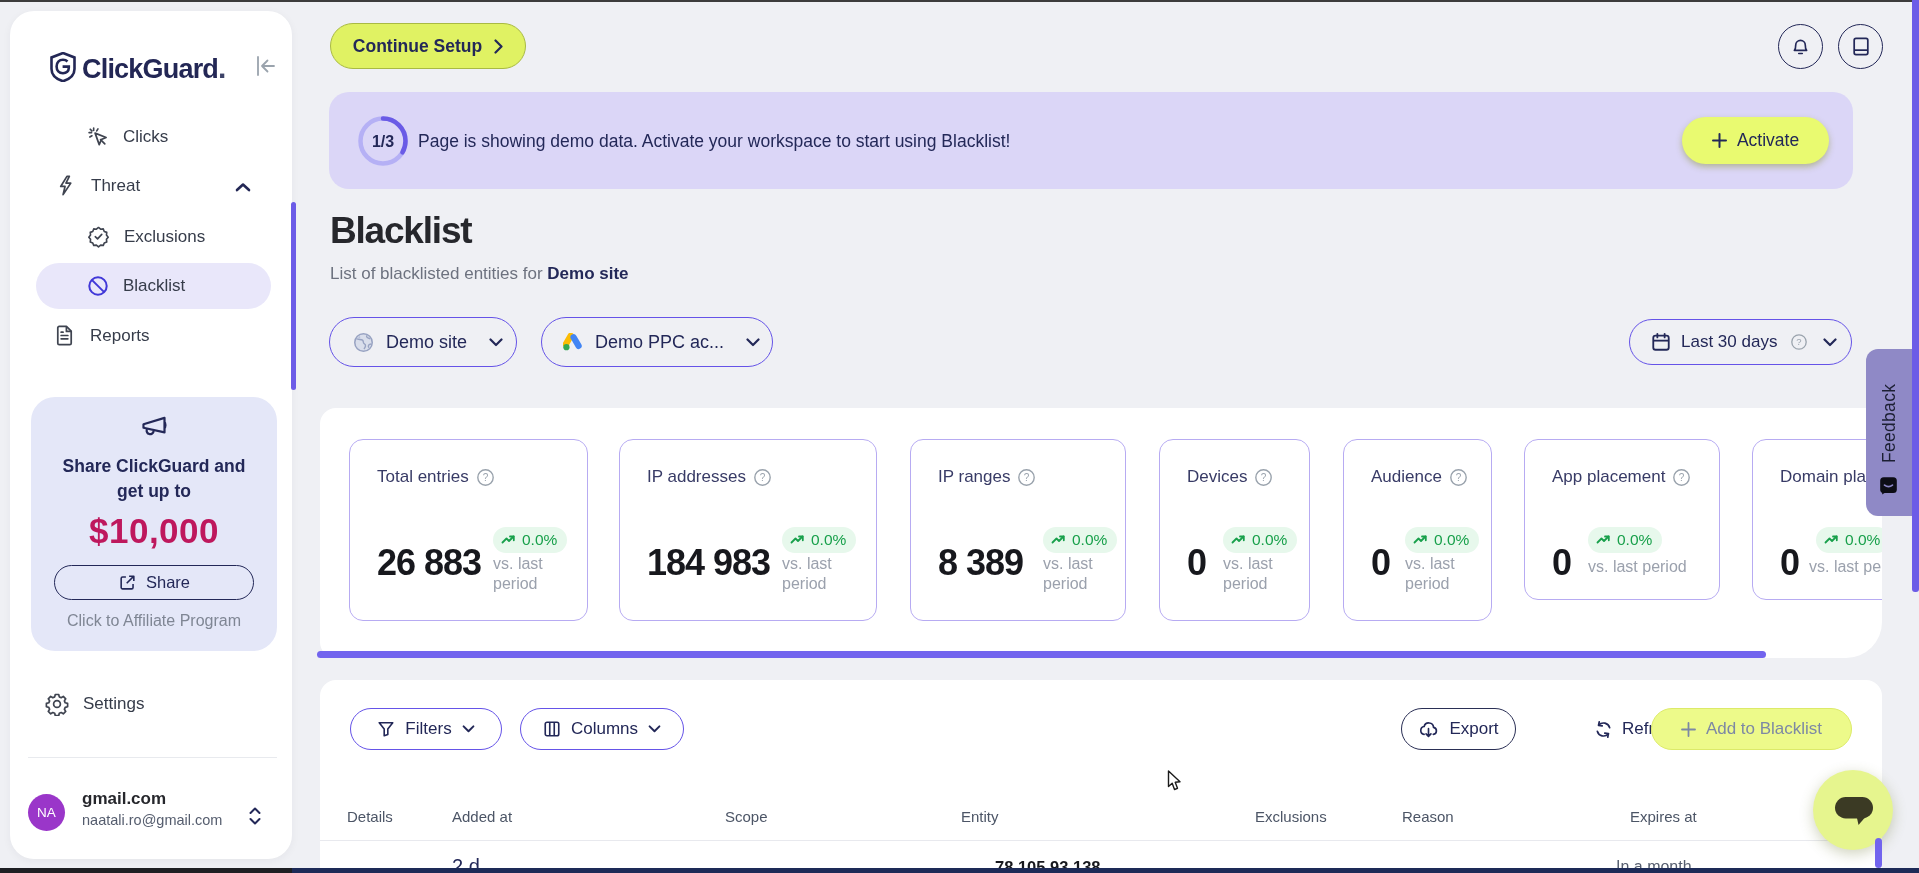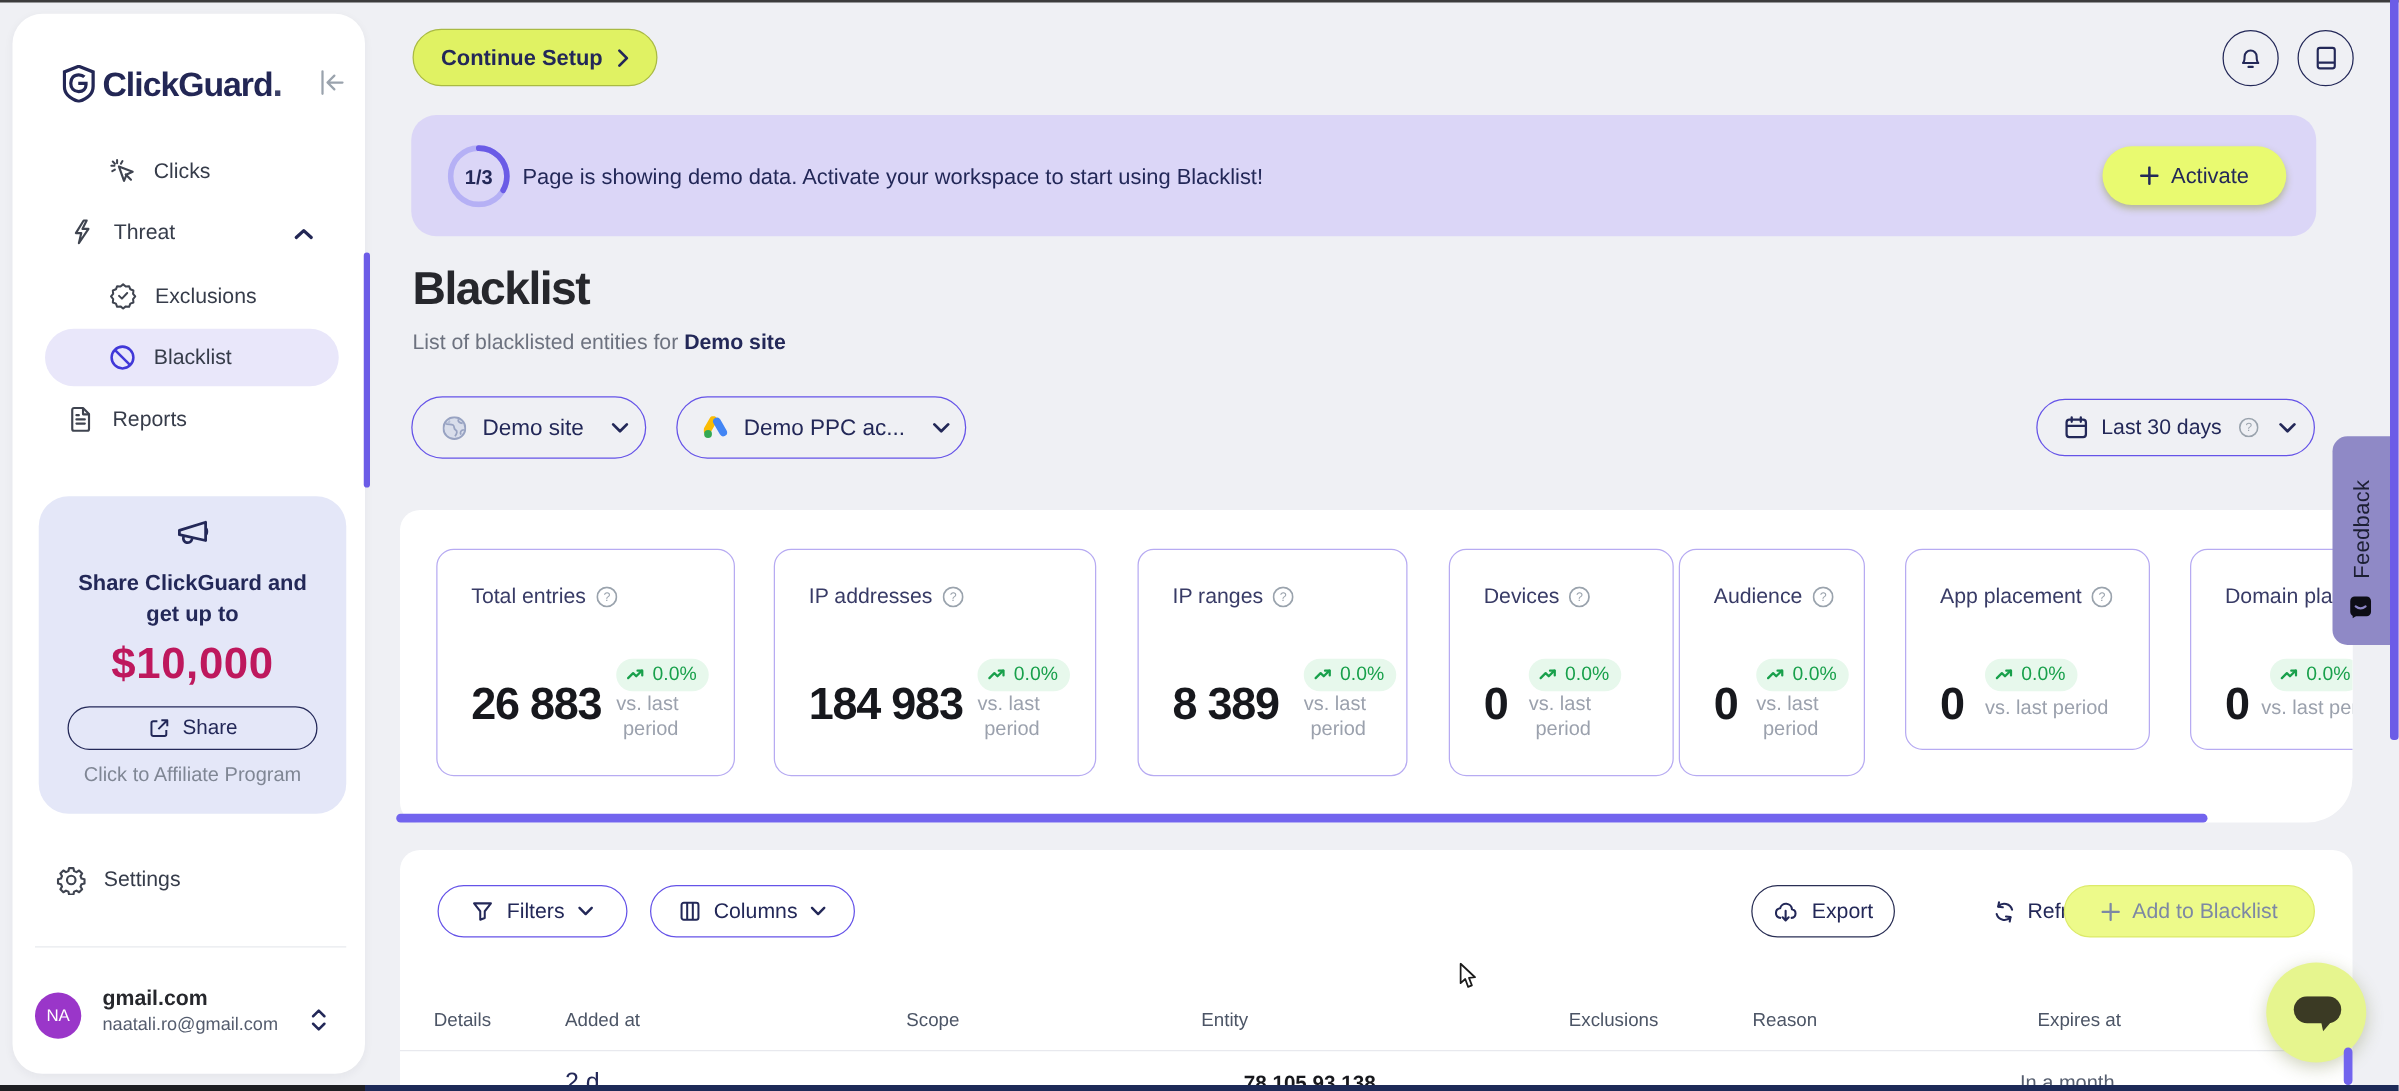--- a/index.html
+++ b/index.html
@@ -26,21 +26,21 @@
 #bannertxt{position:absolute;left:418px;top:131px;font-size:17.5px;color:#232858;}
 #activate{position:absolute;left:1682px;top:117px;width:147px;height:47px;background:#e9fa70;border-radius:24px;box-shadow:0 3px 6px rgba(130,140,40,.45);display:flex;align-items:center;justify-content:center;gap:10px;font-size:17.5px;color:#232858;}
 
 #h1{position:absolute;left:330px;top:210px;font-size:37px;font-weight:bold;color:#26272c;letter-spacing:-1.2px;}
 #sub{position:absolute;left:330px;top:264px;font-size:17px;color:#6d727f;}
 #sub b{color:#232858;}
 .pill{position:absolute;border:1px solid #6553e8;border-radius:26px;background:transparent;display:flex;align-items:center;}
 .pill .lbl{font-size:18px;color:#232858;}
 
 #cardpanel{position:absolute;left:320px;top:408px;width:1562px;height:250px;background:#fff;border-radius:16px 16px 36px 16px;overflow:hidden;}
-.card{position:absolute;top:31px;background:#fff;border:1px solid #b7abf2;border-radius:14px;height:182px;text-align:right;}
+.card{position:absolute;top:31px;background:#fff;border:1px solid #b7abf2;border-radius:14px;height:182px;}
 .card .title{position:absolute;left:27px;top:27px;font-size:17px;color:#383b66;display:flex;align-items:center;gap:8px;white-space:nowrap;}
 .card .num{position:absolute;left:27px;font-size:36px;font-weight:bold;color:#17181d;letter-spacing:-1px;}
 .badge{position:absolute;height:26px;background:#e7f8ec;border-radius:13px;display:flex;align-items:center;gap:5px;padding:0 10px 0 8px;font-size:15.5px;color:#18a04b;}
 .vslast{position:absolute;font-size:16px;color:#9ba1ad;line-height:20px;}
 #hthumb{position:absolute;left:317px;top:651px;width:1449px;height:7px;background:#7264ee;border-radius:4px;}
 
 #tablepanel{position:absolute;left:320px;top:680px;width:1562px;height:188px;background:#fff;border-radius:16px 16px 0 0;overflow:hidden;}
 .tbtn{position:absolute;top:28px;height:42px;border:1px solid #6553e8;border-radius:21px;display:flex;align-items:center;justify-content:center;gap:10px;font-size:17px;color:#232858;background:#fff;}
 #exportbtn{position:absolute;top:28px;left:1081px;width:115px;height:42px;border:1.2px solid #2a2f55;border-radius:21px;display:flex;align-items:center;justify-content:center;gap:10px;font-size:17px;color:#232858;}
 #refreshbtn{position:absolute;top:28px;left:1274px;height:42px;display:flex;align-items:center;gap:9px;font-size:17px;color:#232858;}
@@ -262,21 +262,21 @@
     <div class="num" style="top:102px;">8 389</div>
     <div class="badge" style="left:132px;top:87px;">
         <svg width="16" height="16" viewBox="0 0 16 16">
           <path d="M1.5 10.5 L5.5 6.5 L8 9 L12.5 4.5" fill="none" stroke="#18a04b" stroke-width="1.8" stroke-linecap="round" stroke-linejoin="round"></path>
           <path d="M9 4.5 H12.8 V8.3" fill="none" stroke="#18a04b" stroke-width="1.8" stroke-linecap="round" stroke-linejoin="round"></path>
         </svg>
         <span>0.0%</span>
       </div>
     <div class="vslast" style="left:132px;top:114px;">vs. last<br>period</div>
   </div>
-  <div class="card" style="left:839px;width:180px;">
+  <div class="card" style="left:839px;width:151px;">
     <div class="title">Devices<svg class="q" width="17" height="17" viewBox="0 0 17 17">
           <circle cx="8.5" cy="8.5" r="7.7" fill="none" stroke="#9aa3ad" stroke-width="1.4"></circle>
           <text x="8.5" y="12" text-anchor="middle" font-size="10" fill="#9aa3ad" font-family="Liberation Sans,sans-serif">?</text>
         </svg></div>
     <div class="num" style="top:102px;">0</div>
     <div class="badge" style="left:63px;top:87px;">
         <svg width="16" height="16" viewBox="0 0 16 16">
           <path d="M1.5 10.5 L5.5 6.5 L8 9 L12.5 4.5" fill="none" stroke="#18a04b" stroke-width="1.8" stroke-linecap="round" stroke-linejoin="round"></path>
           <path d="M9 4.5 H12.8 V8.3" fill="none" stroke="#18a04b" stroke-width="1.8" stroke-linecap="round" stroke-linejoin="round"></path>
         </svg>

